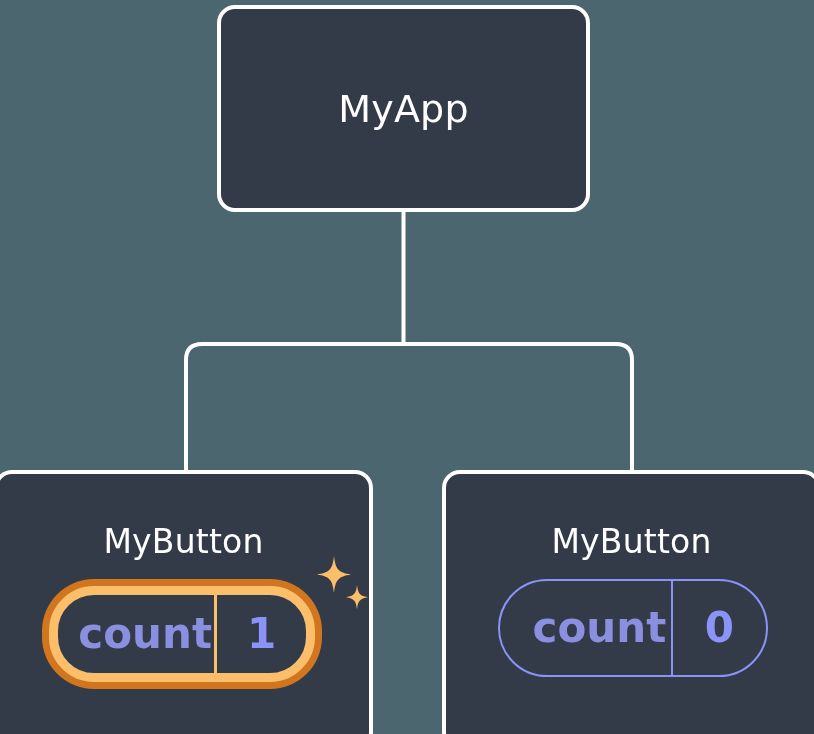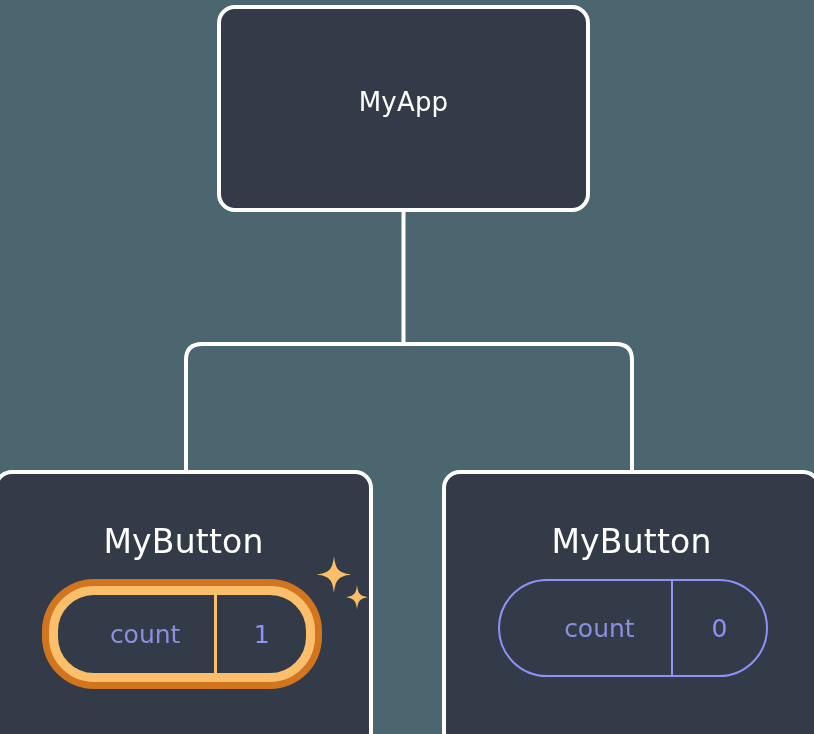--- a/index.html
+++ b/index.html
@@ -59,21 +59,21 @@
     position: absolute;
     left: 0;
     right: 0;
     text-align: center;
     color: #ffffff;
     letter-spacing: 0.2px;
     white-space: nowrap;
   }
   .node-root .node-title {
     top: 78px;
-    font-size: 26px;
+    font-size: 38px;
   }
   .node-child-left .node-title  { top: 48px; font-size: 33px; }
   .node-child-right .node-title { top: 48px; font-size: 33px; }
 
   
   .pill-wrap {
     position: absolute;
     top: 105px;
   }
   .node-child-left  .pill-wrap { left: 44px; }
@@ -87,22 +87,23 @@
     align-items: stretch;
     height: 98px;
     border-radius: 49px;
     border: 2px solid #8b93f8;
     background: transparent;
   }
   .pill-key, .pill-val {
     display: flex;
     align-items: center;
     justify-content: center;
-    font-size: 25px;
+    font-size: 42px;
     line-height: 1;
+    font-weight: bold;
   }
   .pill-key {
     width: 172px;
     color: #8b8fe0;
     padding-left: 28px;
     box-sizing: border-box;
   }
   .pill-val {
     width: 96px;
     color: #8b93f8;

